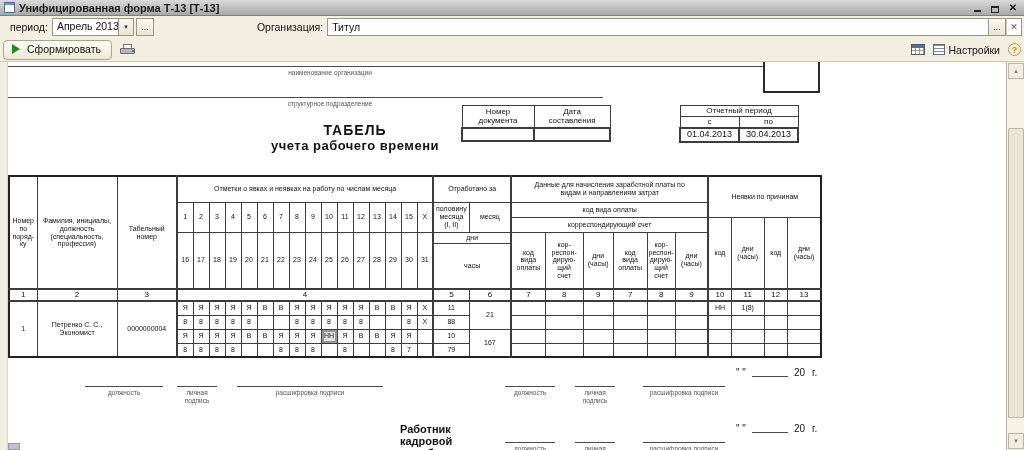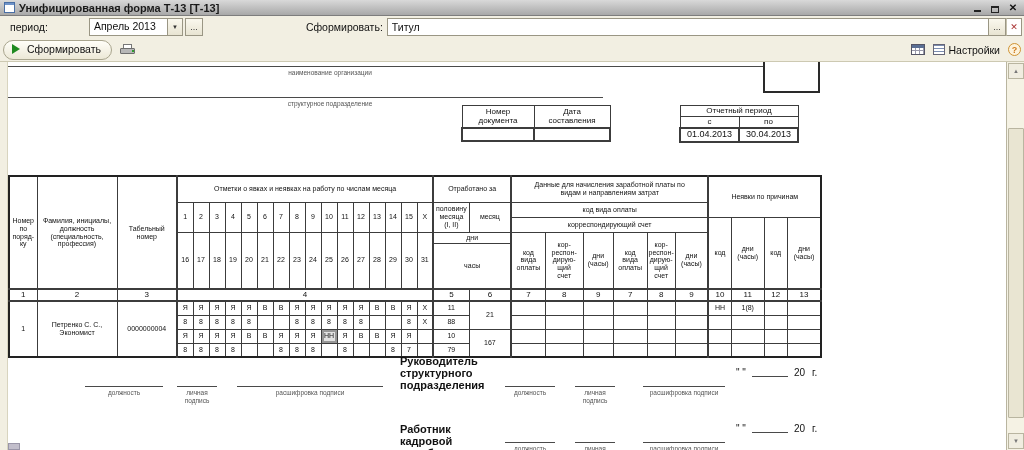--- a/index.html
+++ b/index.html
@@ -30,21 +30,21 @@
   .tlabel { font-size:10.5px; color:#111; margin:0 4px 0 8px; white-space:nowrap; }
   .sbtn { height:18px; min-width:18px; background:linear-gradient(#faf8ee,#e8e4d2);
     border:1px solid #9a9684; font-size:9px; color:#333; display:flex; align-items:center;
     justify-content:center; margin-left:2px; }
   .orginput { flex:1; height:18px; border:1px solid #9a9684; border-right:none; font-size:10.5px;
     padding:6px 4px; font-family:inherit; color:#111; background:#fff; }
   .clrbtn { height:18px; width:16px; border:1px solid #9a9684; border-left:1px solid #c6c2ae;
     background:#fff; color:#a33; font-size:9px; display:flex; align-items:center; justify-content:center; }
 
   .genbtn { display:flex; align-items:center; gap:7px; height:20px; padding:0 10px 1px 8px;
-    background:linear-gradient(#fffef8,#ece8d6); border:1px solid #a9a58e; border-radius:10px; }
+    background:linear-gradient(#fffef8,#ece8d6); border:1px solid #a9a58e; border-radius:4px; }
   .playtri { width:0; height:0; border-left:8px solid #1f8a1f; border-top:5px solid transparent;
     border-bottom:5px solid transparent; }
   .genlabel { font-size:10.5px; color:#111; }
   .printbtn { width:22px; height:20px; margin-left:4px; display:flex; align-items:center; justify-content:center; }
   .printer { width:15px; height:11px; position:relative; }
   .printer .pbody { position:absolute; left:0; top:4px; width:15px; height:6px; background:#b7b7b7;
     border:1px solid #6e6e6e; border-radius:1px; }
   .printer .ppaper { position:absolute; left:3px; top:0; width:9px; height:5px; background:#fff; border:1px solid #777; }
   .printer .pled { position:absolute; right:1px; top:6px; width:2px; height:2px; background:#2e9c2e; }
 
@@ -128,26 +128,26 @@
   <div class="wbtn">
       <div class="restglyph"></div>
     </div>
   <div class="wbtn">
       <span class="closeglyph">✕</span>
     </div>
 </div>
 
 <div class="toolbar1">
   <span class="tlabel">период:</span>
-  <div class="cbo" style="width:94px;margin-left:37px;">
+  <div class="cbo" style="width:82px;">
     <span class="txt">Апрель 2013</span>
     <span class="drop">▼</span>
   </div>
   <div class="sbtn">...</div>
-  <span class="tlabel" style="margin-left:103px;">Сформировать:</span>
+  <span class="tlabel" style="margin-left:103px;">Организация:</span>
   <input class="orginput" readonly="" value="Титул" style="">
   <div class="sbtn" style="margin-left:0;">...</div>
   <div class="clrbtn">✕</div>
 </div>
 
 <div class="toolbar2">
   <div class="genbtn">
     <div class="playtri"></div>
     <span class="genlabel">Сформировать</span>
   </div>
@@ -169,20 +169,24 @@
 
 <div class="docarea">
   <div class="leftstrip"></div>
 
   <div class="abs formline" style="left:8px; top:4px; width:755px;"></div>
   <div class="abs caption" style="left:260px; top:7px; width:140px;">наименование организации</div>
   <div class="abs codebox" style="left:763px; top:0; width:57px; height:31px;"></div>
   <div class="abs formline" style="left:8px; top:35px; width:595px;"></div>
   <div class="abs caption" style="left:260px; top:38px; width:140px;">структурное подразделение</div>
 
+  <div class="abs doctitle" style="left:250px; top:60px; width:210px;">
+    <div class="l1">ТАБЕЛЬ</div>
+    <div class="l2">учета рабочего времени</div>
+  </div>
 
   <table class="hbox abs" style="left:461px; top:43px; width:148px;">
     <colgroup>
         <col style="width:72px">
         <col style="width:76px">
       </colgroup>
     <tbody>
         <tr style="height:22px;">
       <td class="pre">Номер
 документа</td>
@@ -486,23 +490,20 @@
     </table>
 
   <div class="abs sigline" style="left:85px; top:313px; width:78px;"></div>
   <div class="abs siglabel" style="left:85px; top:327px; width:78px;">должность</div>
   <div class="abs sigline" style="left:177px; top:313px; width:40px;"></div>
   <div class="abs siglabel" style="left:170px; top:327px; width:54px;">личная
 подпись</div>
   <div class="abs sigline" style="left:237px; top:313px; width:146px;"></div>
   <div class="abs siglabel" style="left:237px; top:327px; width:146px;">расшифровка подписи</div>
 
-  <div class="abs sigtitle" style="left:400px; top:293px;">Руководитель
-структурного
-подразделения</div>
   <div class="abs sigline" style="left:505px; top:313px; width:50px;"></div>
   <div class="abs siglabel" style="left:498px; top:327px; width:64px;">должность</div>
   <div class="abs sigline" style="left:575px; top:313px; width:40px;"></div>
   <div class="abs siglabel" style="left:568px; top:327px; width:54px;">личная
 подпись</div>
   <div class="abs sigline" style="left:643px; top:313px; width:82px;"></div>
   <div class="abs siglabel" style="left:633px; top:327px; width:102px;">расшифровка подписи</div>
   <div class="abs datetxt" style="left:736px; top:305px;">"  "</div>
   <div class="abs dateline" style="left:752px; top:305px; width:36px;"></div>
   <div class="abs datetxt" style="left:794px; top:305px;">20</div>

